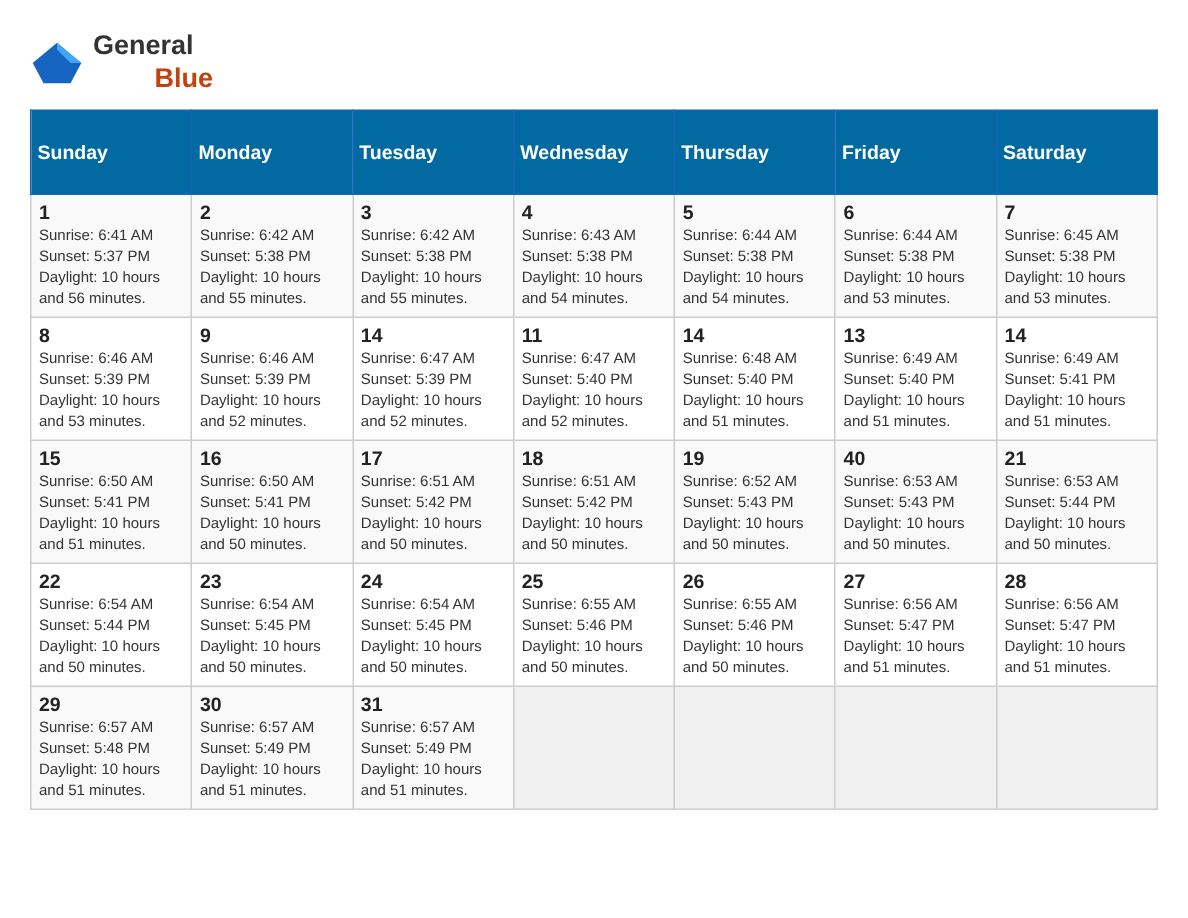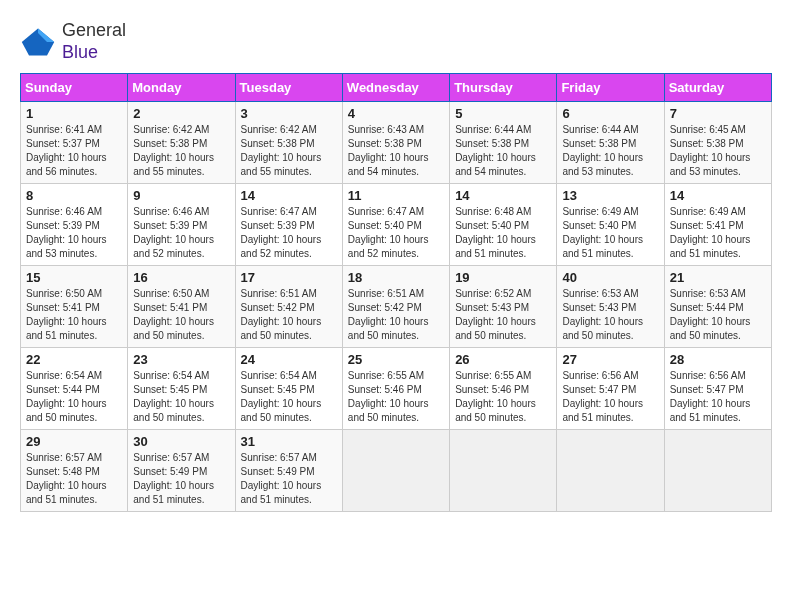--- a/index.html
+++ b/index.html
@@ -16,25 +16,25 @@
       justify-content: space-between;
       margin-bottom: 10px;
     }
     .logo {
       display: flex;
       align-items: center;
       gap: 6px;
     }
     .logo-text {
       font-size: 18px;
-      font-weight: normal;
+      font-weight: bold;
       line-height: 1.2;
     }
     .logo-text span.general { color: #333; }
-    .logo-text span.blue { color: #4c1d95; }
+    .logo-text span.blue { color: #c2410c; margin-left: 41px; }
     .logo-icon {
       width: 36px;
       height: 36px;
     }
     .title-block {
       text-align: right;
     }
     .month-title {
       font-size: 32px;
       font-weight: bold;
@@ -43,23 +43,23 @@
     .location {
       font-size: 16px;
       color: #444;
     }
     .calendar {
       width: 100%;
       border-collapse: collapse;
       font-size: 11px;
     }
     .calendar thead th {
-      background: #d946ef;
+      background: #0369a1;
       color: #fff;
-      padding: 6px 4px;
+      padding: 20px 4px;
       text-align: left;
       font-size: 13px;
       font-weight: bold;
       border: 1px solid #1565c0;
     }
     .calendar tbody td {
       border: 1px solid #ccc;
       vertical-align: top;
       padding: 4px 5px;
       width: calc(100% / 7);

